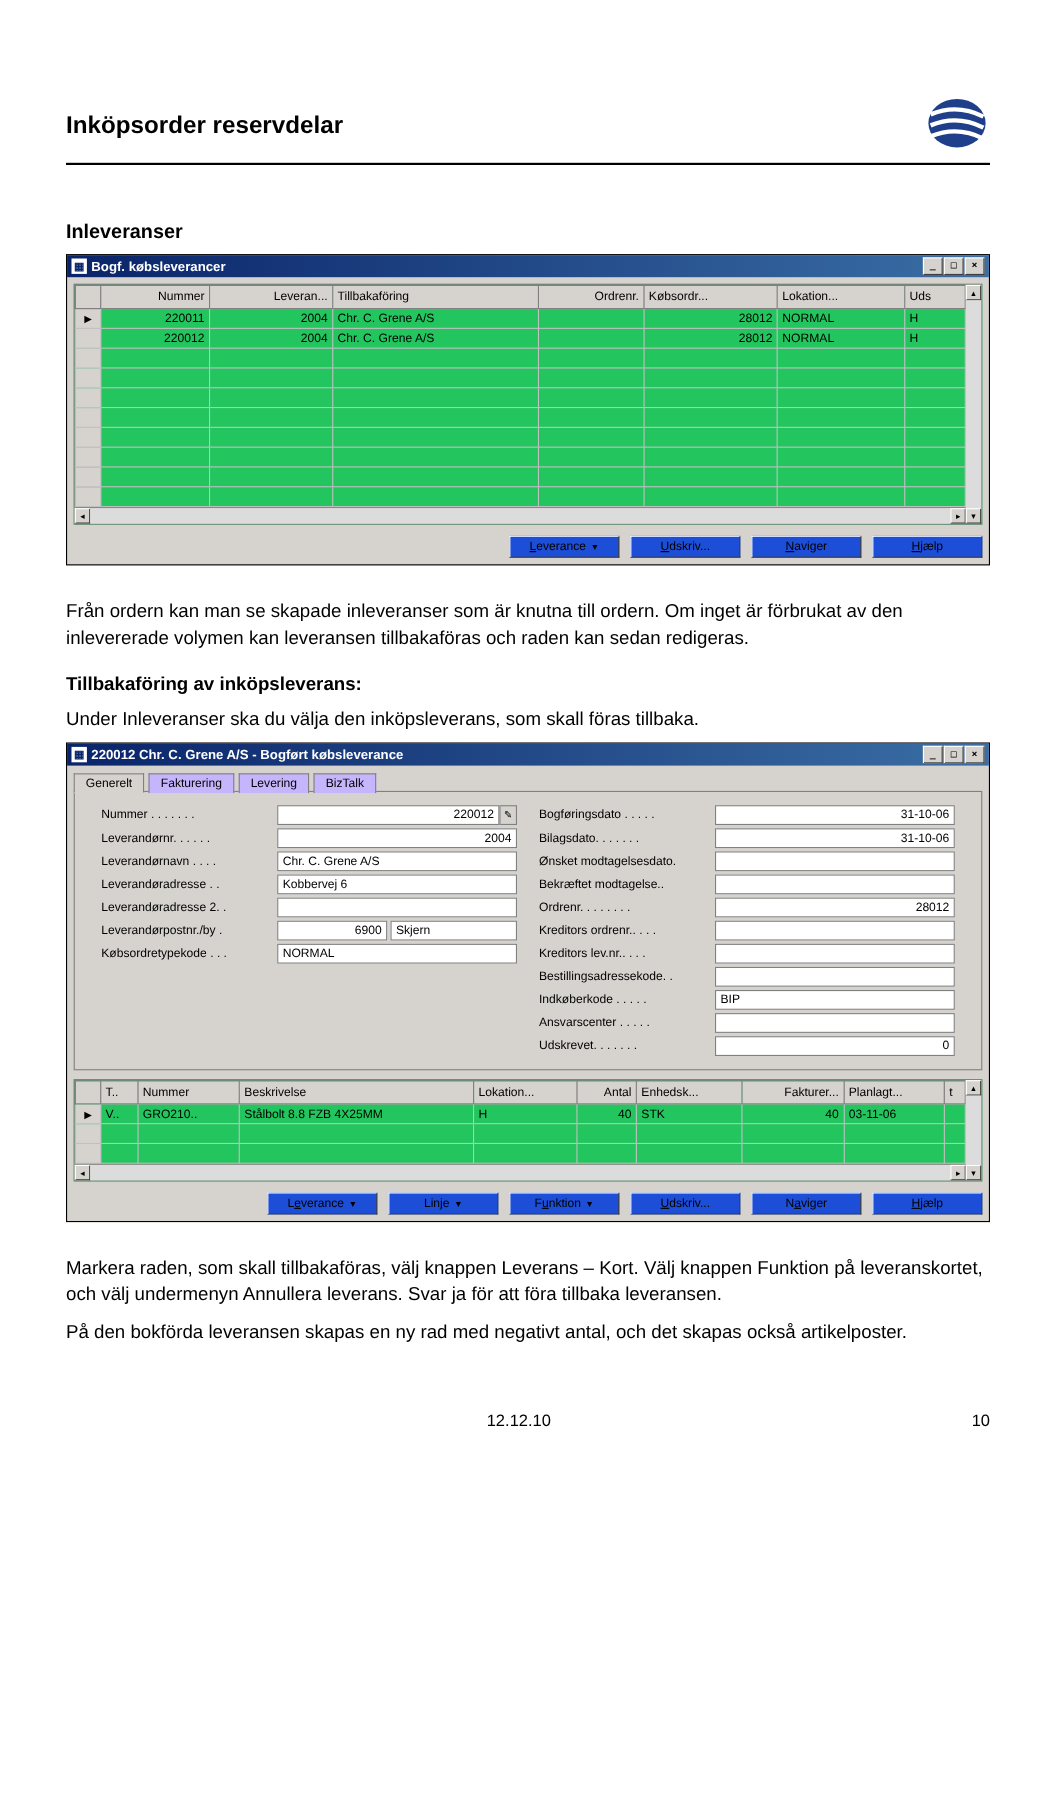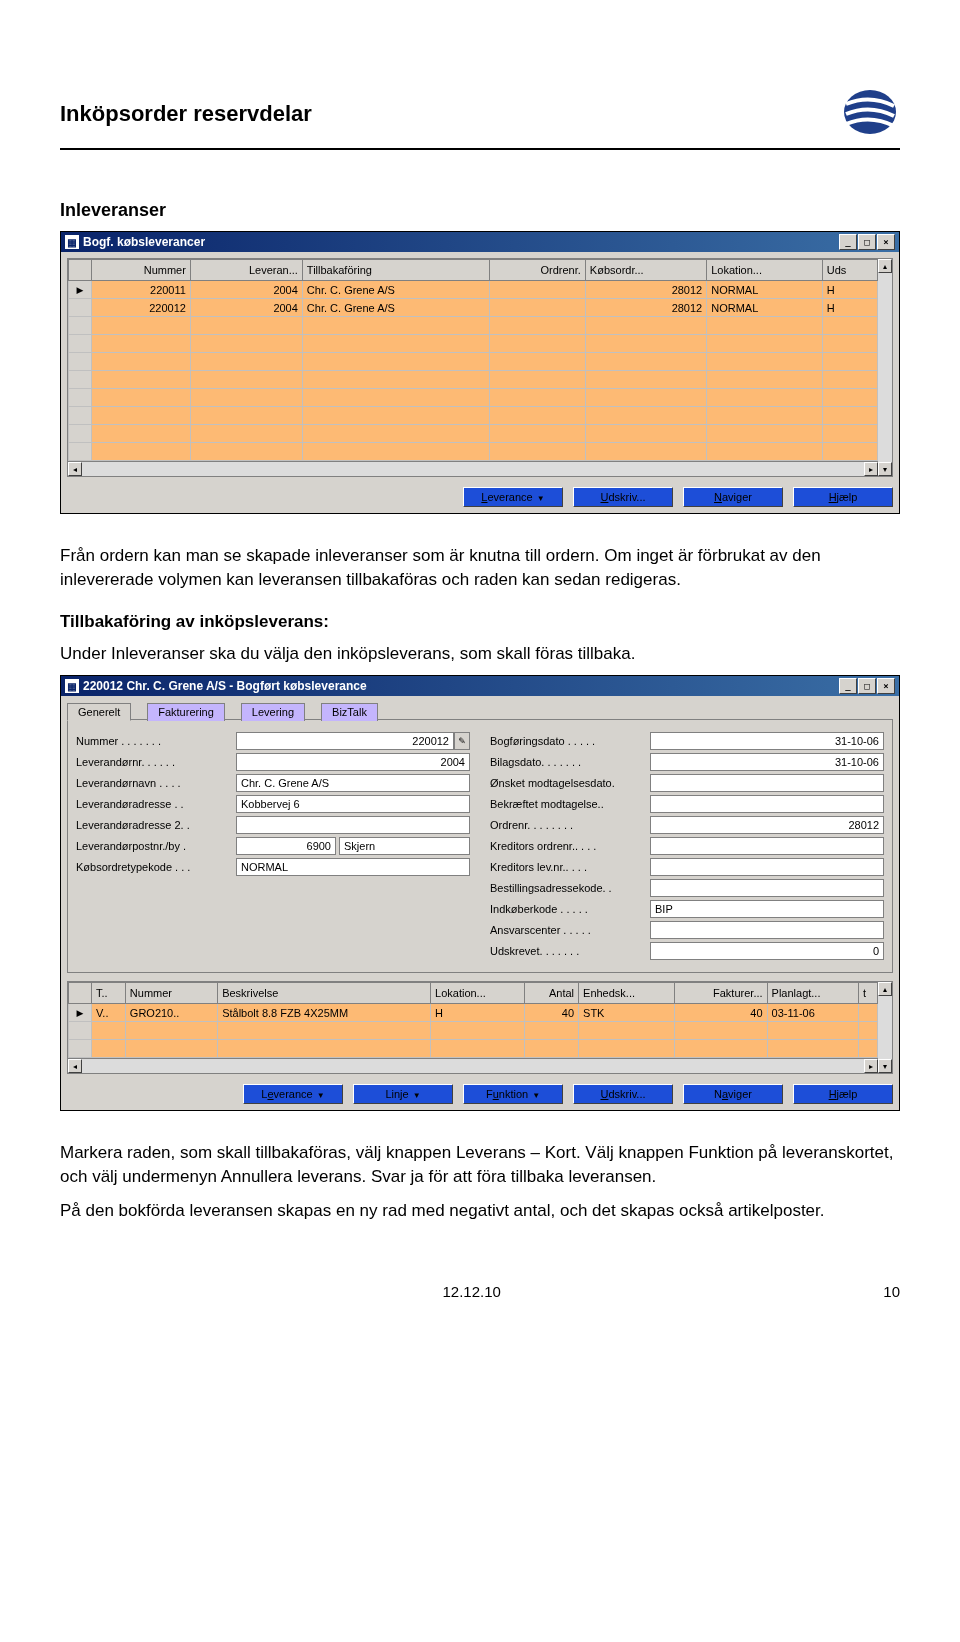--- a/index.html
+++ b/index.html
@@ -87,21 +87,21 @@
     border-right-color: #404040;
     border-bottom-color: #404040;
     display: flex; align-items: center; justify-content: center;
     font-size: 9px; color: #000;
     font-family: monospace;
   }
   .win-body {
     padding: 6px;
   }
   .grid {
-    background: #fdba74;
+    background: #22c55e;
     border: 1px solid #808080;
   }
   .grid table {
     width: 100%;
     border-collapse: collapse;
     font-size: 11px;
   }
   .grid th {
     background: #d6d3ce;
     border: 1px solid #808080;
@@ -165,39 +165,39 @@
     font-size: 11px;
     min-width: 70px;
     text-align: center;
   }
   .btn .ul { text-decoration: underline; }
   .btn .arr { font-size: 8px; margin-left: 4px; }
 
   
   .tabs {
     display: flex;
-    gap: 16px;
+    gap: 4px;
     margin-bottom: -1px;
   }
   .tab {
     background: #c4b5fd;
     border: 1px solid #808080;
     border-bottom: none;
     padding: 2px 10px;
     font-size: 11px;
     position: relative;
     top: 1px;
   }
   .tab.active {
     background: #d6d3ce;
     border-bottom: 1px solid #d6d3ce;
   }
   .form-pane {
     border: 1px solid #808080;
-    padding: 12px 8px;
+    padding: 12px 24px;
     display: flex;
     gap: 20px;
     background: #d6d3ce;
   }
   .col { flex: 1; display: flex; flex-direction: column; gap: 3px; }
   .frow {
     display: flex;
     align-items: center;
     height: 18px;
   }

